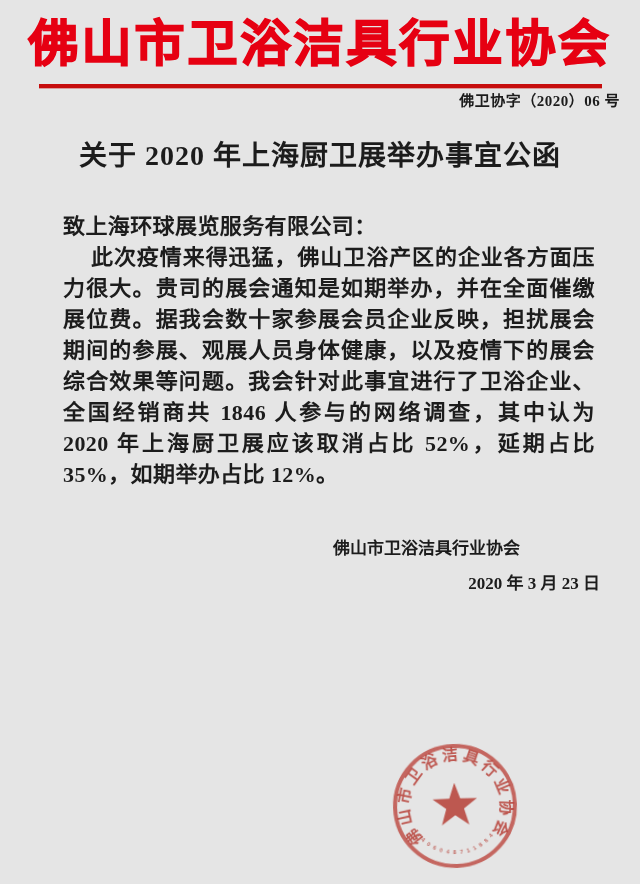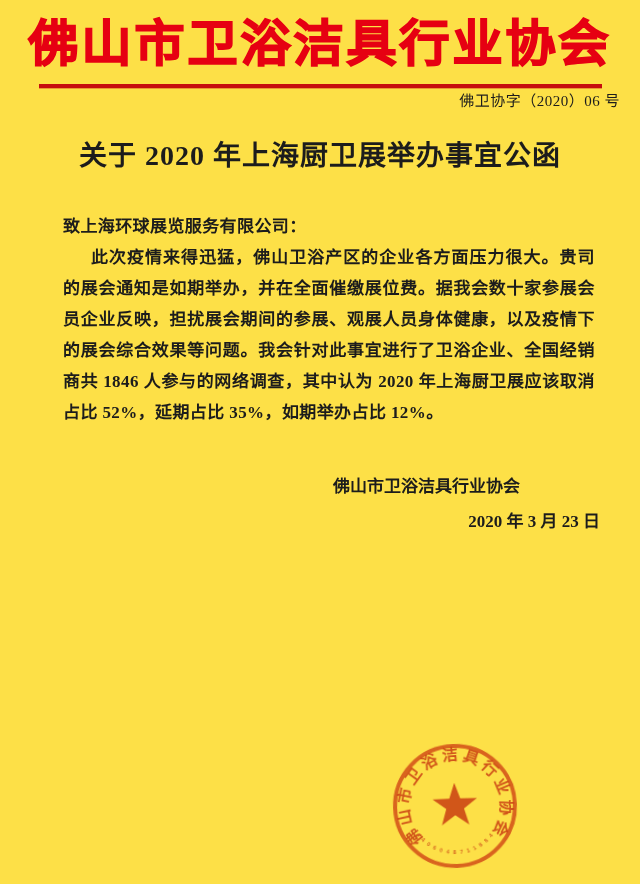--- a/index.html
+++ b/index.html
@@ -1,20 +1,20 @@
 <!DOCTYPE html>
 <html lang="zh-CN"><head>
 <meta charset="utf-8">
 <style>
   html,body{margin:0;padding:0;background:#ffffff;}
   .page{
     position:relative;
     width:640px;height:884px;
     margin:0 auto;
-    background:#fde047;
+    background:#e5e5e5;
     overflow:hidden;
     font-family:"Liberation Serif","DejaVu Serif",serif;
     color:#1c1c1c;
   }
   
   .masthead{width:100%;}
   .org-title{
     margin:14px 0 0 0;
     text-align:center;
     font-family:"Liberation Sans","DejaVu Sans",sans-serif;
@@ -30,36 +30,36 @@
     width:563px;height:4px;
     margin:10px auto 0 auto;
     background:#c60d0d;
     box-shadow:0 1px 0 rgba(198,13,13,.35);
   }
   .doc-number{
     width:600px;
     margin:3px auto 0 auto;
     text-align:right;
     font-size:15px;
-    font-weight:normal;
+    font-weight:bold;
     line-height:20px;
     letter-spacing:.5px;
   }
   
   .doc-title{
     margin:32px 0 0 0;
     text-align:center;
     font-size:28px;
     font-weight:bold;
     line-height:26px;
     letter-spacing:1px;
   }
   .letter-body{
     margin:42px 45px 0 63px;
-    font-size:17px;
+    font-size:22px;
     font-weight:bold;
     line-height:31px;
     text-align:justify;
     letter-spacing:.4px;
   }
   .letter-body p{margin:0;}
   .indent-lg{text-indent:42px;}
   .indent{text-indent:28px;}
   .indent-sm{text-indent:19px;}
   

